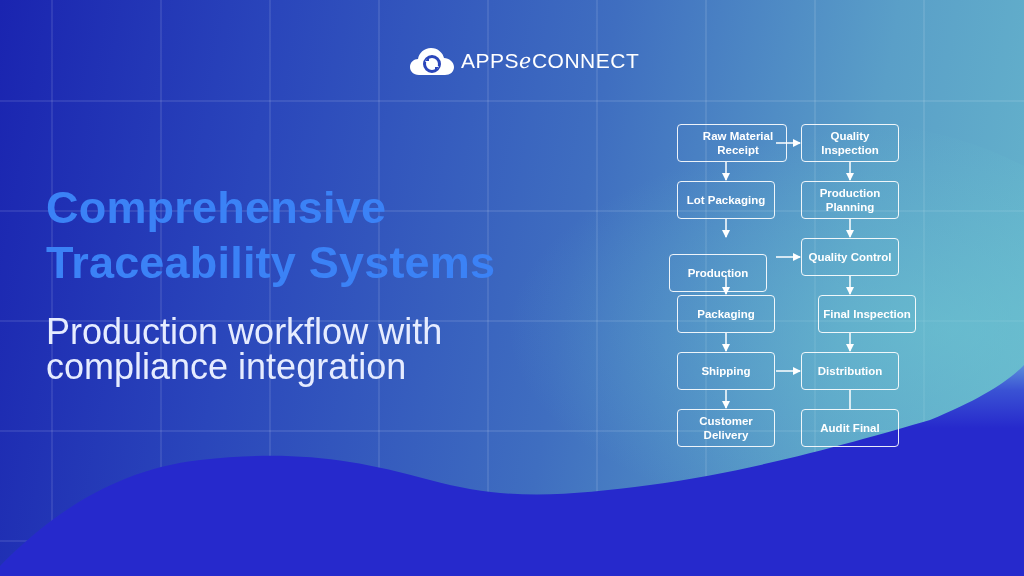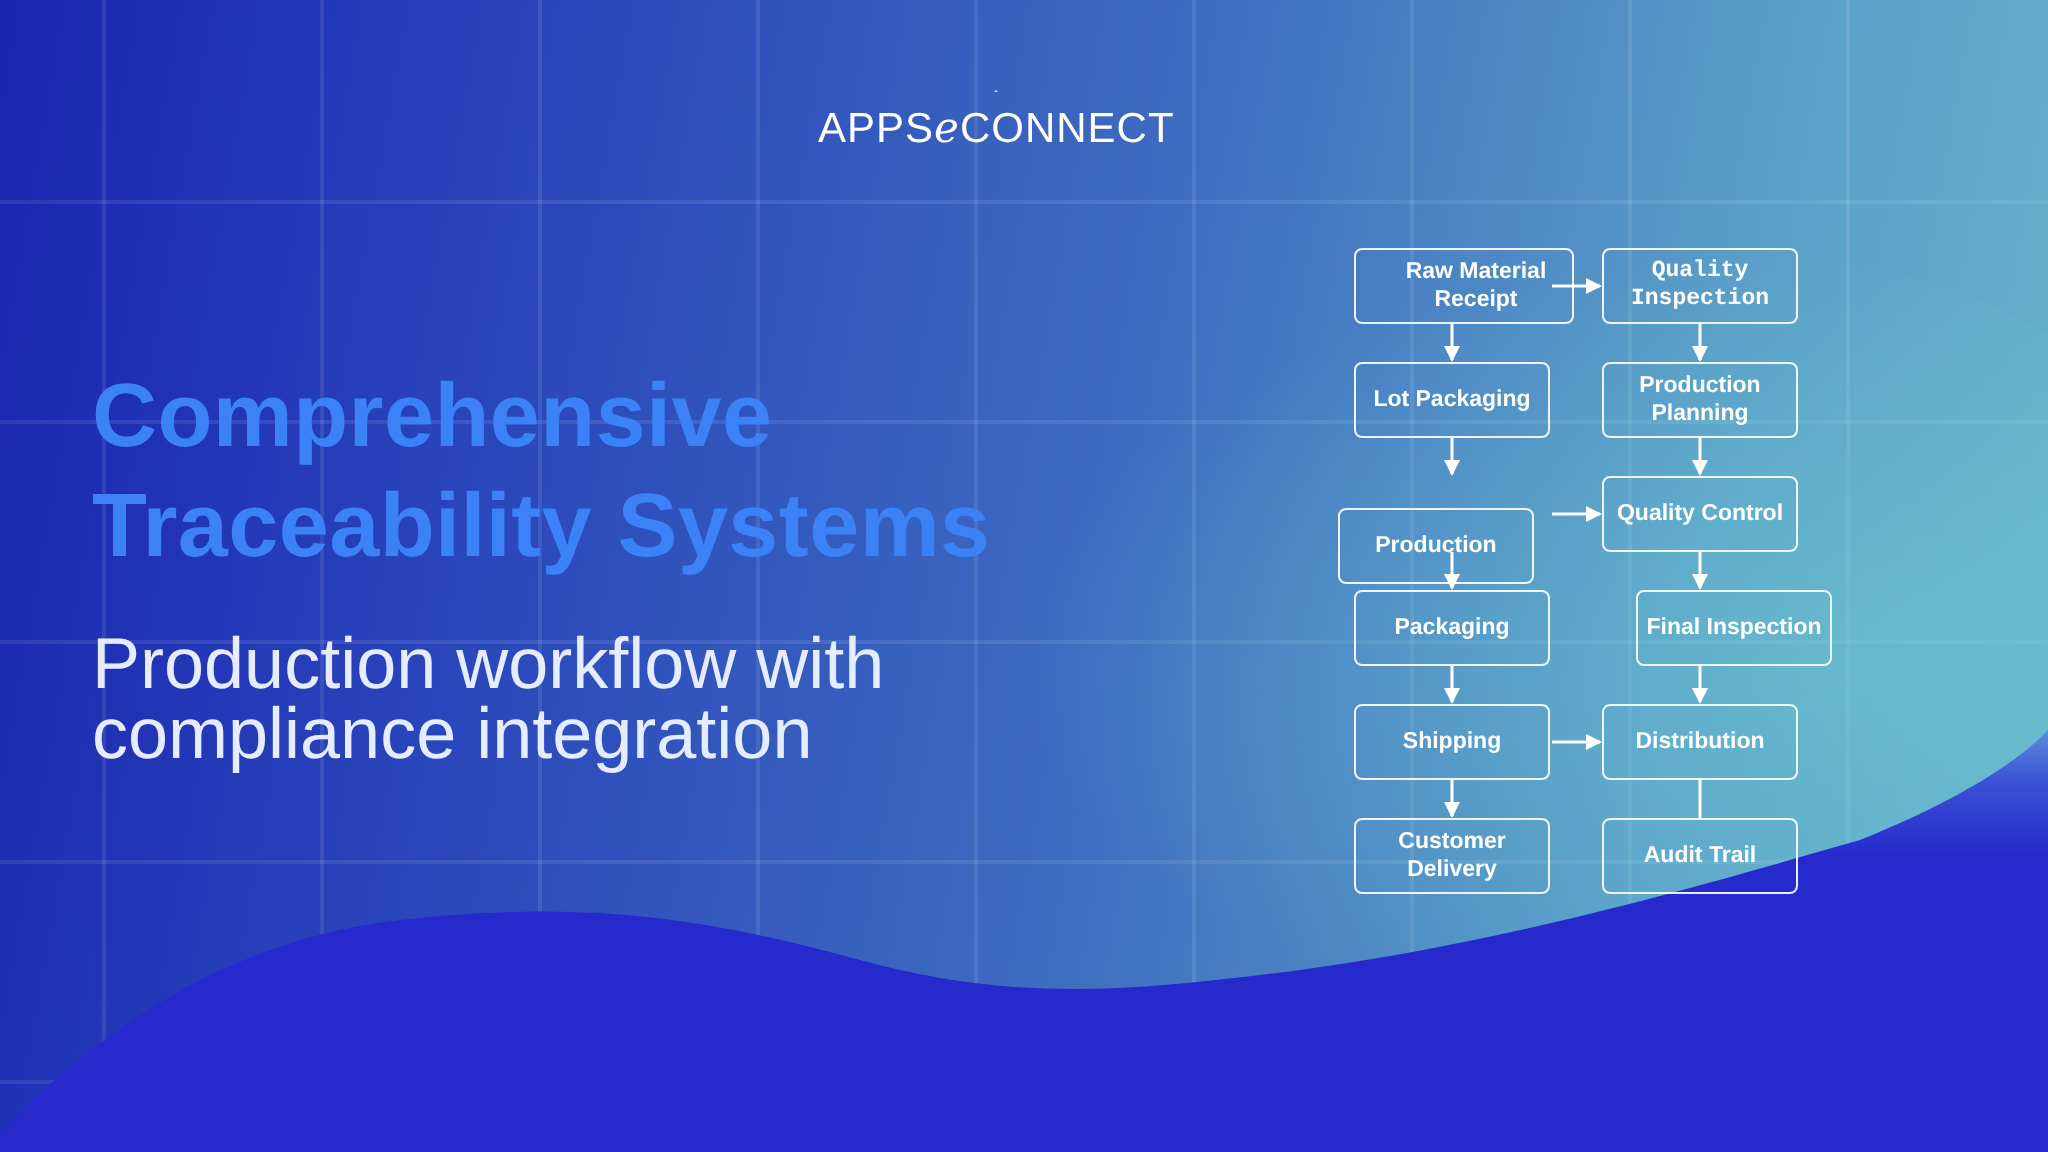--- a/index.html
+++ b/index.html
@@ -17,21 +17,21 @@
     background-position: 51px 100px;
   }
   .teal-glow {
     position: absolute; right: -120px; top: 120px; width: 640px; height: 420px;
     border-radius: 50%;
     background: radial-gradient(ellipse at 70% 50%, rgba(110,200,210,0.55) 0%, rgba(110,200,210,0.0) 70%);
   }
   .wave { position: absolute; left: 0; top: 0; width: 1024px; height: 576px; }
   .logo {
     position: absolute; left: 409px; top: 45px; height: 32px;
-    display: flex; align-items: center; gap: 6px; flex-direction: column;
+    display: flex; align-items: center; gap: 6px;
   }
   .logo-text {
     color: #ffffff; font-size: 21px; letter-spacing: 0.5px; font-weight: normal;
   }
   .title {
     position: absolute; left: 46px; top: 180px; margin: 0;
     color: #3b82f6; font-size: 45px; font-weight: bold; line-height: 55px;
     letter-spacing: 0.2px;
   }
   .subtitle {
@@ -112,18 +112,18 @@
   </g>
 </svg>
 
 <div class="box" style="left:677px; top:124px;padding-left:12px;">Raw Material Receipt</div>
 <div class="box" style="left:677px; top:181px;">Lot Packaging</div>
 <div class="box" style="left:669px; top:238px;margin-top:16px;">Production</div>
 <div class="box" style="left:637px; top:295px;margin-left:40px;">Packaging</div>
 <div class="box" style="left:677px; top:352px;">Shipping</div>
 <div class="box" style="left:677px; top:409px;">Customer Delivery</div>
 
-<div class="box" style="left:801px; top:124px;font-family:Liberation Mono, monospace;">Quality Inspection</div>
+<div class="box" style="left:801px; top:124px;">Quality Inspection</div>
 <div class="box" style="left:801px; top:181px;">Production Planning</div>
 <div class="box" style="left:801px; top:238px;">Quality Control</div>
 <div class="box" style="left:801px; top:295px;margin-left:17px;">Final Inspection</div>
 <div class="box" style="left:801px; top:352px;">Distribution</div>
-<div class="box" style="left:801px; top:409px;">Audit Trail</div>
+<div class="box" style="left:801px; top:409px;">Audit Final</div>
 
 </body></html>

